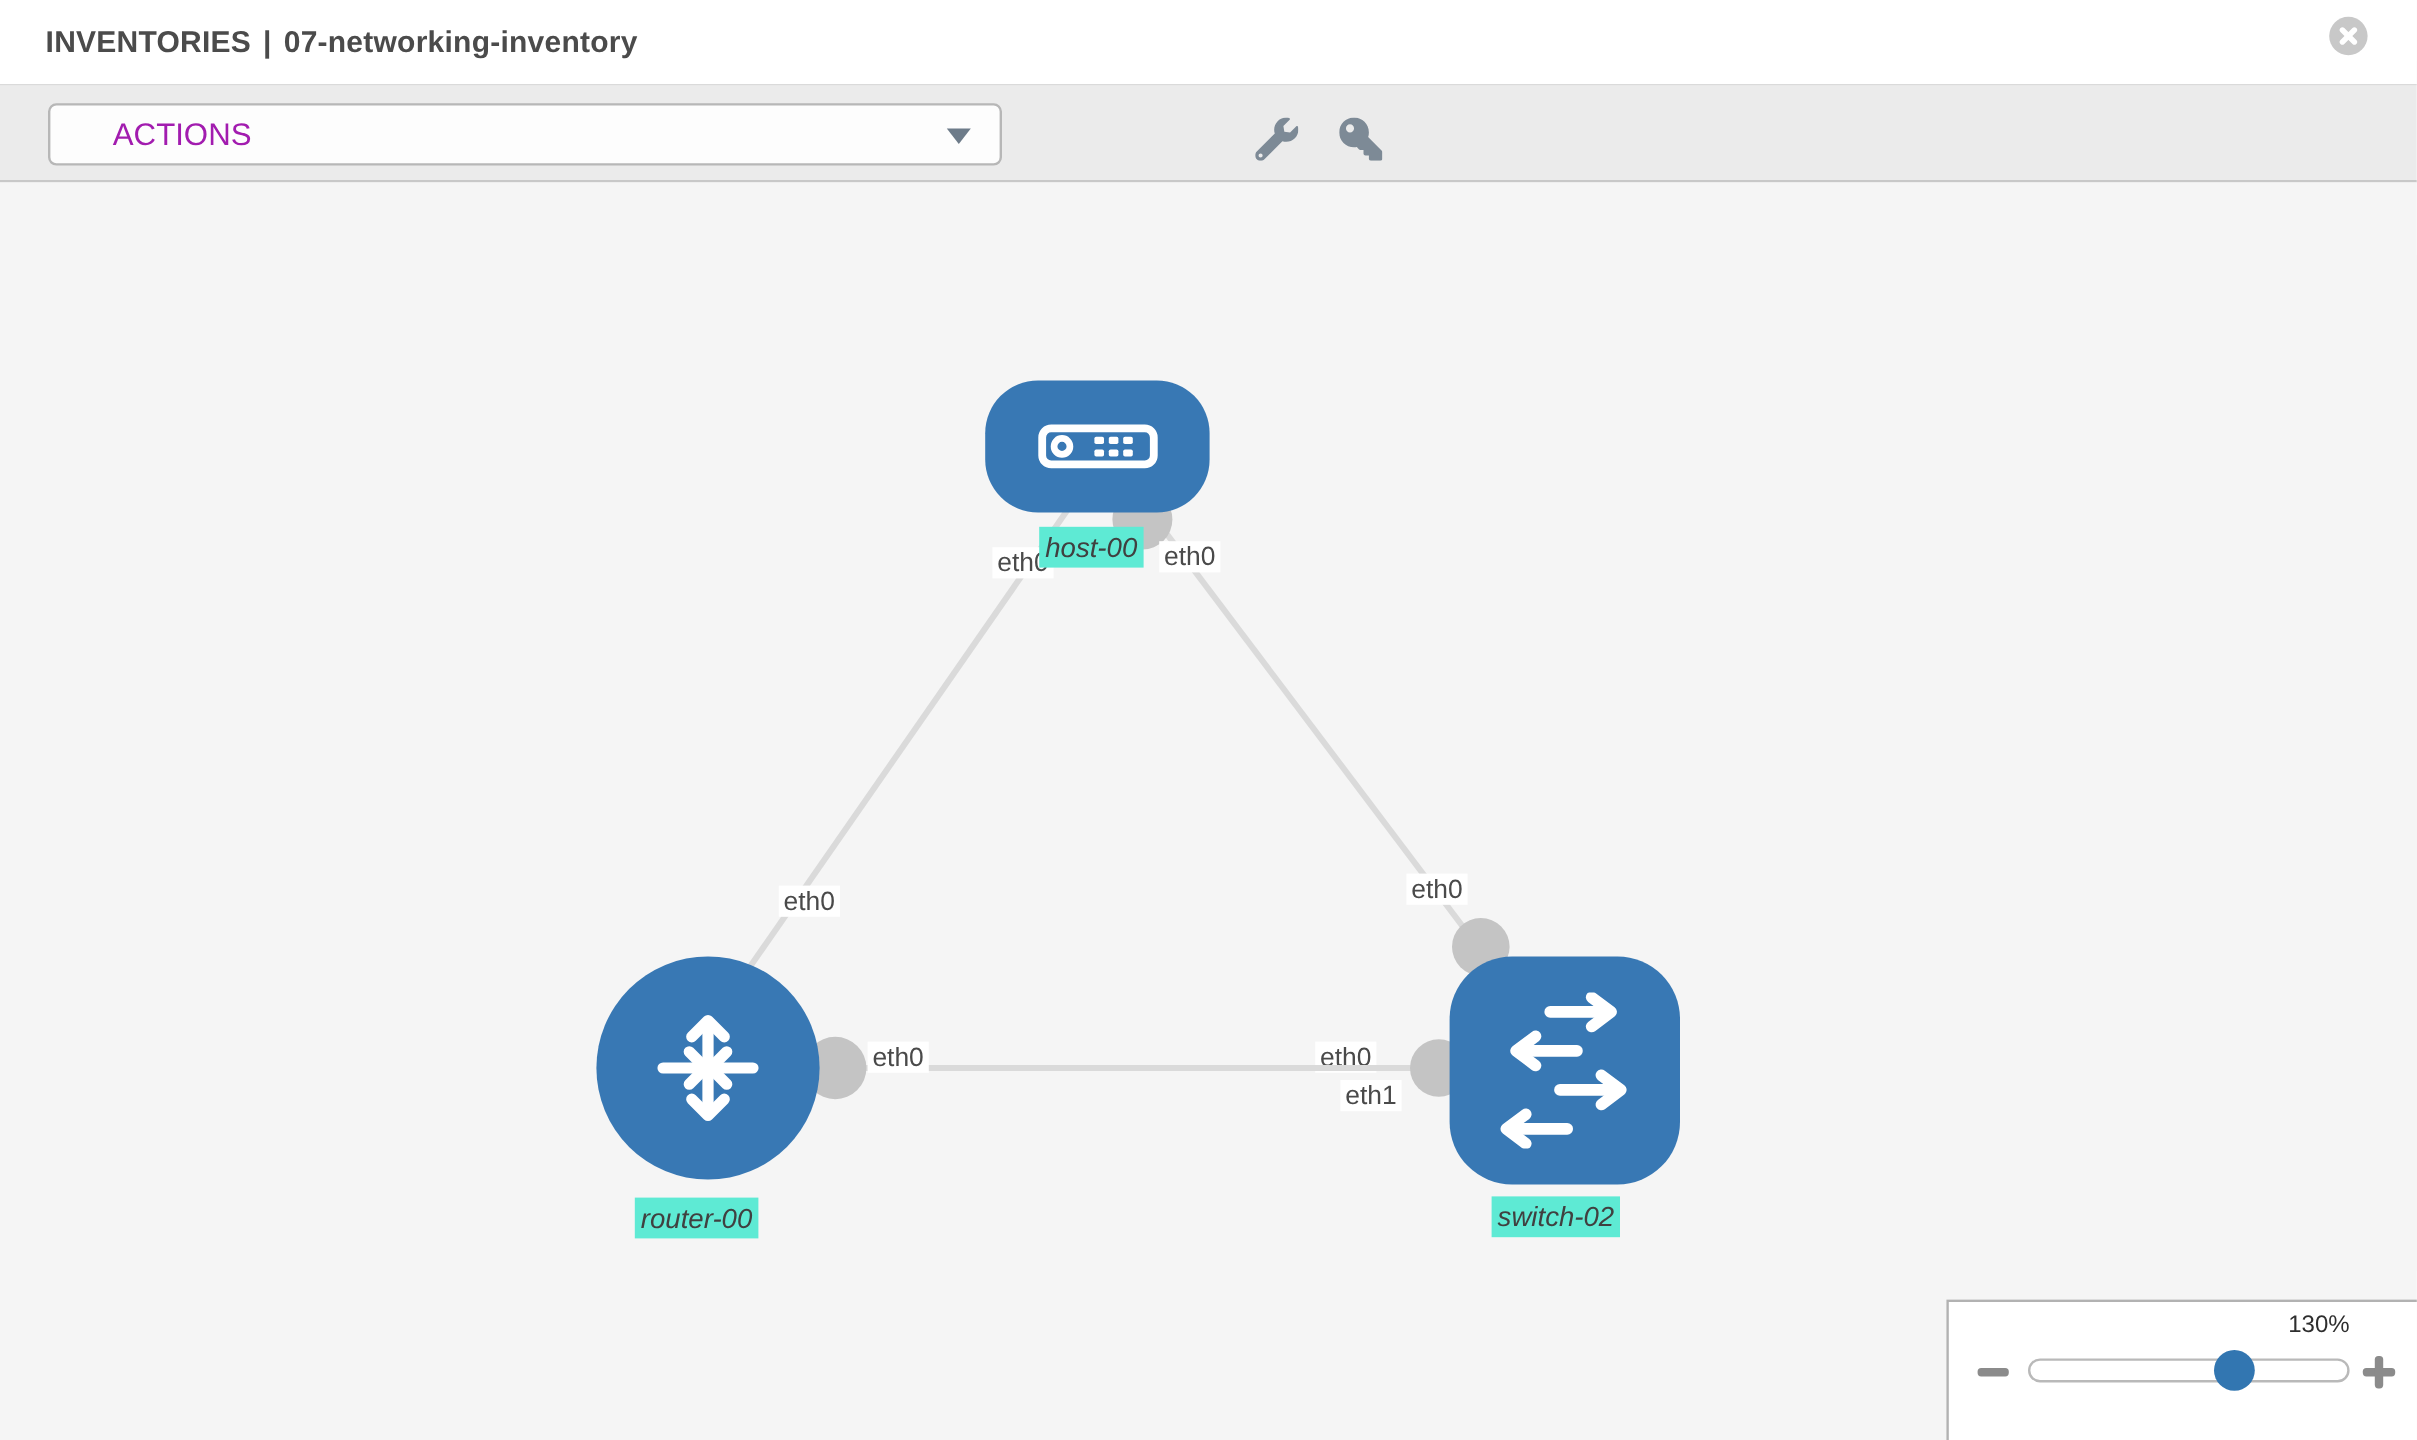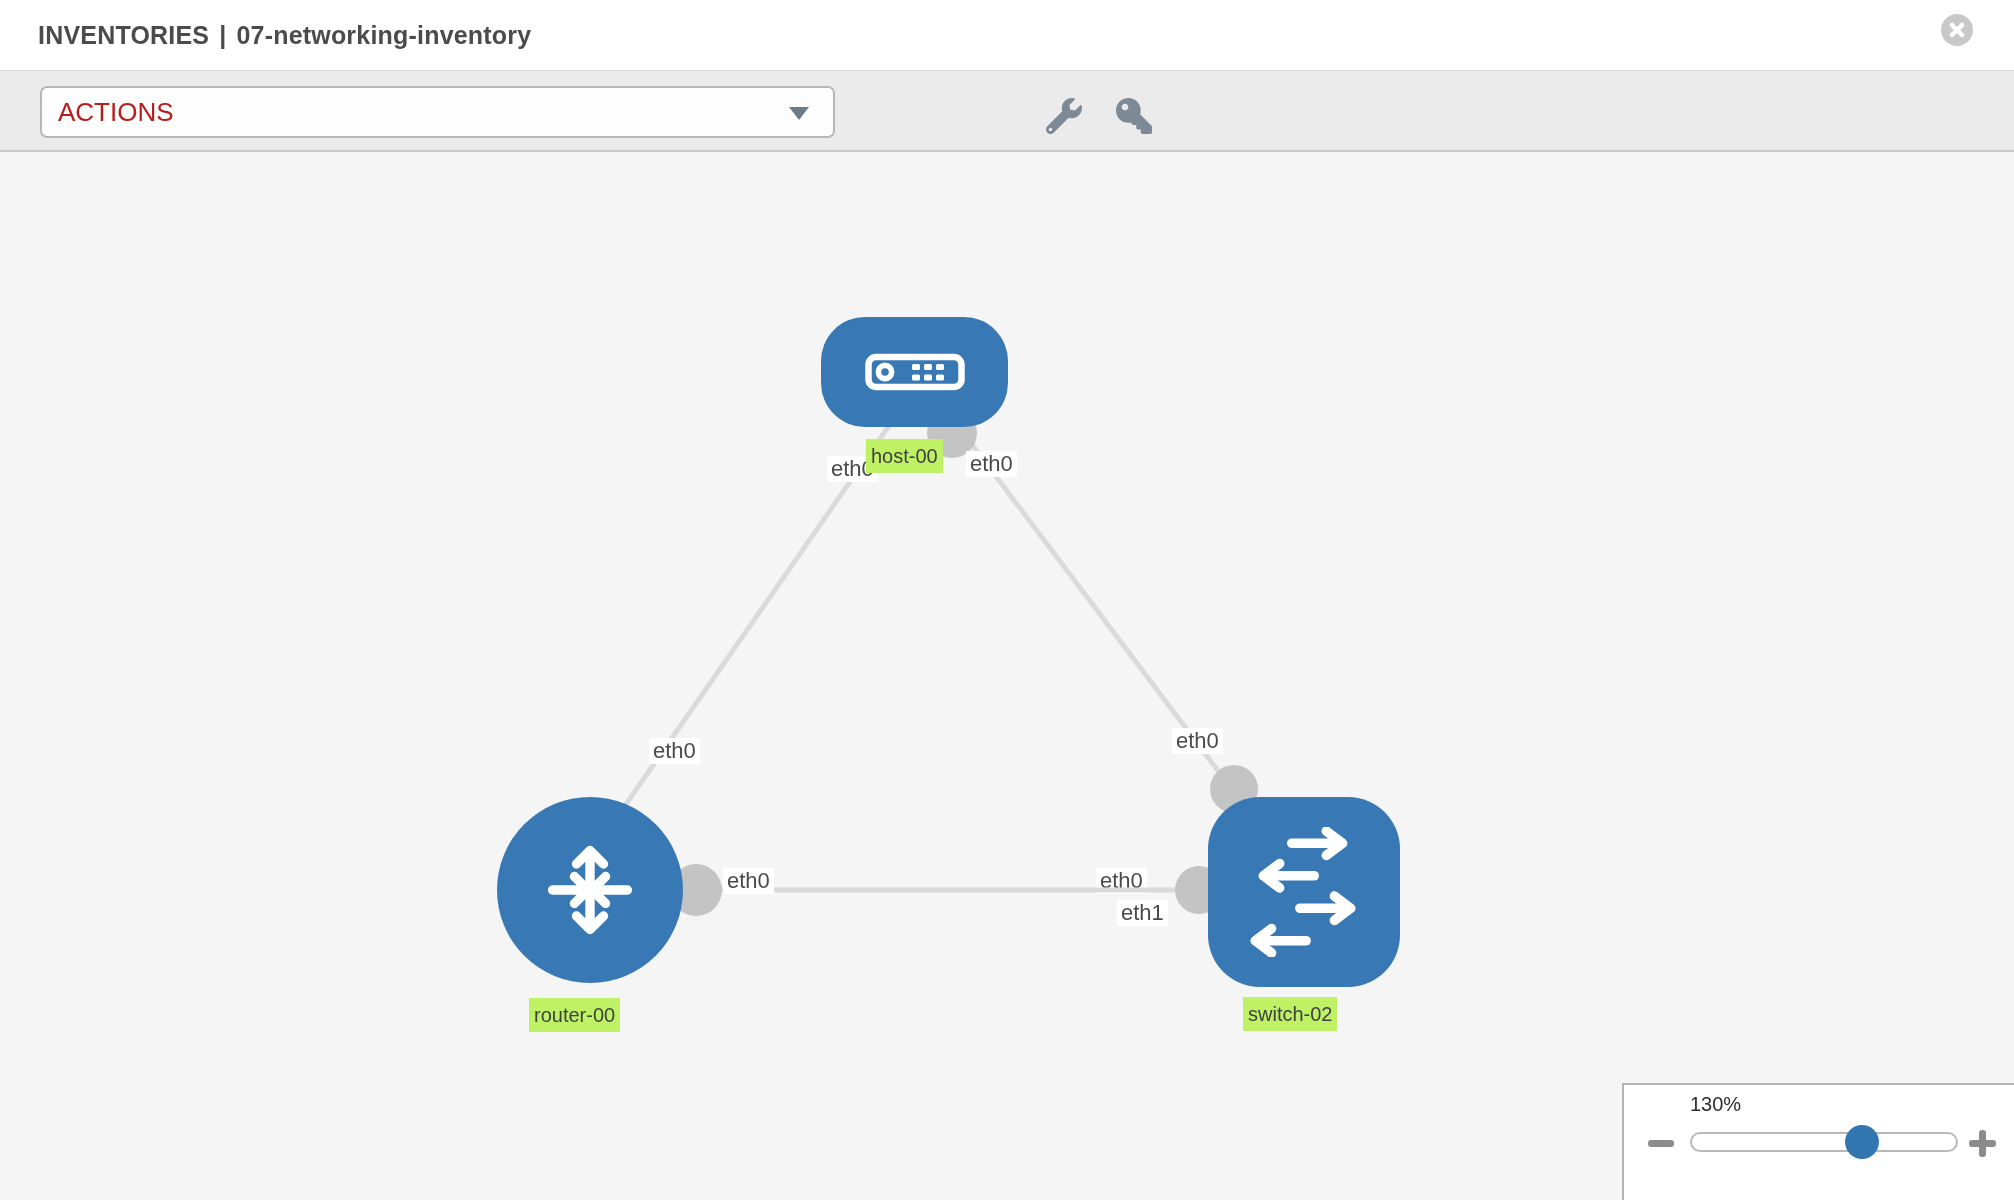--- a/index.html
+++ b/index.html
@@ -12,45 +12,45 @@
   .header{position:absolute;left:0;top:0;width:2014px;height:51px;background:#ffffff;}
   .title{position:absolute;left:38px;top:0;height:70px;display:flex;align-items:center;gap:10px;
          font-size:25px;font-weight:bold;color:#4b4b4b;letter-spacing:.2px;}
   .close-btn{position:absolute;left:1941px;top:14px;width:32px;height:32px;border-radius:50%;
              background:#c8c8c8;display:flex;align-items:center;justify-content:center;cursor:pointer;}
   
   .toolbar{position:absolute;left:0;top:70px;width:2014px;height:82px;background:#ebebeb;
            border-top:1px solid #dadada;border-bottom:2px solid #c8c8c8;box-sizing:border-box;}
   .select-box{position:absolute;top:15px;height:52px;background:#fdfdfd;border:2px solid #b7b7b7;
               border-radius:7px;box-sizing:border-box;display:flex;align-items:center;cursor:pointer;}
-  .select-box .ph{font-size:26px;color:#b91c1c;padding-left:16px;}
+  .select-box .ph{font-size:26px;color:#a21caf;padding-left:16px;margin-left:36px;}
   .caret{position:absolute;right:24px;top:19px;width:0;height:0;
          border-left:10px solid transparent;border-right:10px solid transparent;
          border-top:13px solid #6d7b89;}
   .tool-btn{position:absolute;top:24px;width:42px;height:42px;display:flex;align-items:center;
             justify-content:center;cursor:pointer;}
   
   .canvas{position:absolute;left:0;top:152px;width:2014px;height:1048px;background:#f5f5f5;}
   svg.links{position:absolute;left:0;top:0;z-index:2;}
   svg.links line{stroke:#dadada;stroke-width:5px;}
   .if-dot{position:absolute;background:#c4c4c4;border-radius:50%;z-index:3;}
   .node{position:absolute;background:#3878b4;z-index:4;display:flex;align-items:center;justify-content:center;cursor:pointer;}
   .node-host{left:821px;top:165px;width:187px;height:110px;border-radius:44px;}
   .node-router{left:497px;top:645px;width:186px;height:186px;border-radius:50%;}
   .node-switch{left:1208px;top:645px;width:192px;height:190px;border-radius:52px;}
   .eth-label{position:absolute;background:#ffffff;color:#4a4a4a;font-size:22px;line-height:26px;
              padding:0 4px;z-index:5;white-space:nowrap;}
   .eth-label.back{z-index:1;}
   .eth-label.front{z-index:6;margin-top:32px;}
-  .node-label{position:absolute;background:#bef264;color:#404040;font-size:20px;line-height:34px;
-              padding:0 5px;z-index:5;white-space:nowrap;}
+  .node-label{position:absolute;background:#5eead4;color:#404040;font-size:23px;line-height:34px;
+              padding:0 5px;z-index:5;white-space:nowrap;font-style:italic;}
   
   .zoom-panel{position:absolute;left:1622px;top:931px;width:400px;height:160px;background:#ffffff;
               border:2px solid #b2b2b2;box-sizing:border-box;z-index:7;}
-  .zoom-value{position:absolute;left:66px;top:8px;width:268px;text-align:left;
+  .zoom-value{position:absolute;left:66px;top:8px;width:268px;text-align:right;
               font-size:20px;color:#2e2e2e;}
   .zoom-btn{position:absolute;width:32px;height:32px;display:flex;align-items:center;
             justify-content:center;cursor:pointer;}
   .minus-bar{width:26px;height:7px;border-radius:3px;background:#8b8b8b;}
   .plus-wrap{position:relative;width:27px;height:27px;}
   .plus-wrap span{position:absolute;background:#8b8b8b;border-radius:3px;}
   .plus-h{left:0;top:10px;width:27px;height:7px;}
   .plus-v{left:10px;top:0;width:7px;height:27px;}
   .slider-track{position:absolute;left:66px;top:47px;width:268px;height:20px;background:#ffffff;
                 border:2px solid #b9b9b9;border-radius:11px;box-sizing:border-box;cursor:pointer;}

